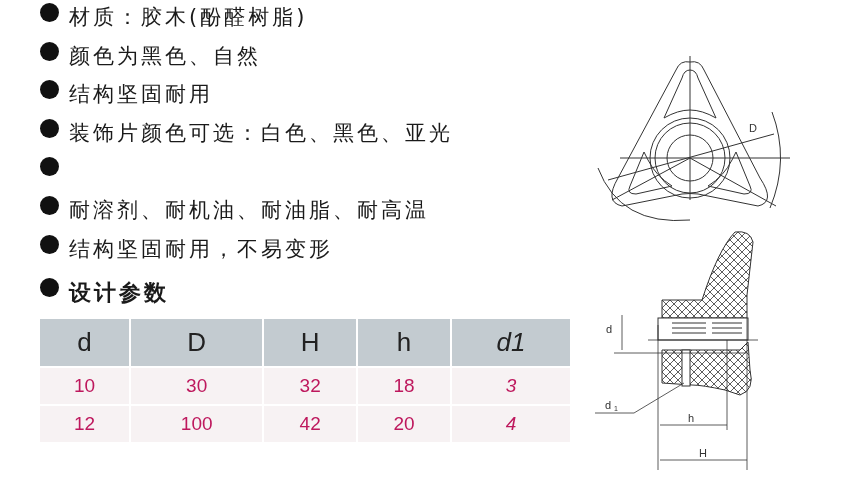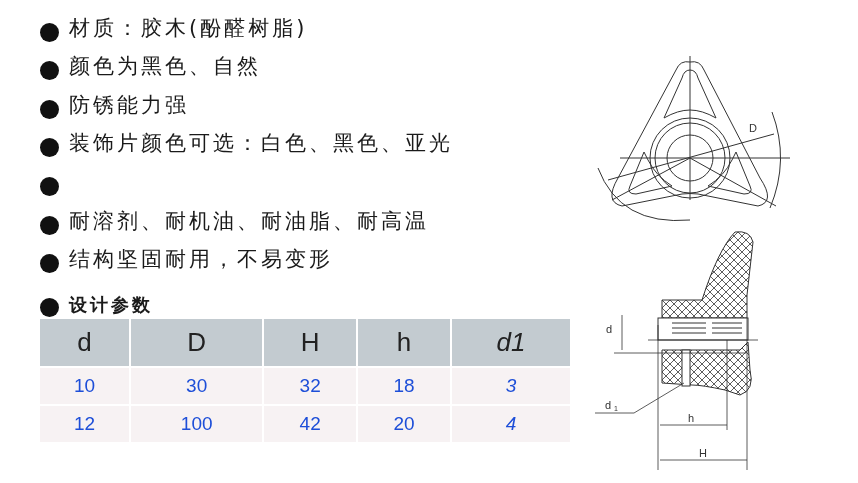--- a/index.html
+++ b/index.html
@@ -1,46 +1,46 @@
 <!DOCTYPE html>
 <html><head>
 <meta charset="utf-8">
 <style>
   html, body { margin:0; padding:0; background:#ffffff; }
   body { width:858px; height:483px; position:relative; overflow:hidden;
          font-family:"DejaVu Sans", sans-serif; color:#1a1a1a; }
   .features { position:absolute; left:40px; top:3px; }
-  .feat { height:38.6px; display:flex; align-items:flex-end; font-size:21px; letter-spacing:3px; }
+  .feat { height:38.6px; display:flex; align-items:flex-start; font-size:21px; letter-spacing:3px; }
   .bullet { width:19px; height:19px; border-radius:50%; background:#111; margin-right:10px; flex:none; }
-  .feat.bold { font-weight:bold; margin-top:5px; font-size:18px; }
+  .feat.bold { font-weight:bold; margin-top:5px; font-size:22px; }
   table.spec { position:absolute; left:40px; top:319px; width:530px; border-collapse:collapse;
                font-family:"Liberation Sans", sans-serif; }
   table.spec th { background:#c3cbd0; height:45px; font-size:26px; font-weight:normal; color:#222;
                   border-right:2px solid #fff; }
-  table.spec td { background:#f7f2f3; height:34px; font-size:19px; text-align:center; color:#1d4ed8;
+  table.spec td { background:#f7f2f3; height:34px; font-size:19px; text-align:center; color:#be185d;
                   border-right:2px solid #fff; border-top:2px solid #fff; }
   table.spec th:last-child, table.spec td:last-child { border-right:none;font-style:italic; }
   .drawing { position:absolute; }
   svg text { font-family:"Liberation Sans", sans-serif; }
 </style>
 </head>
 <body>
 
 <div class="features">
   <div class="feat">
       <span class="bullet"></span>
       <span>材质：胶木(酚醛树脂)</span>
     </div>
   <div class="feat">
       <span class="bullet"></span>
       <span>颜色为黑色、自然</span>
     </div>
   <div class="feat">
       <span class="bullet"></span>
-      <span>防锈能力强</span>
+      <span>结构坚固耐用</span>
     </div>
   <div class="feat">
       <span class="bullet"></span>
       <span>装饰片颜色可选：白色、黑色、亚光</span>
     </div>
   <div class="feat">
       <span class="bullet"></span>
     </div>
   <div class="feat">
       <span class="bullet"></span>

